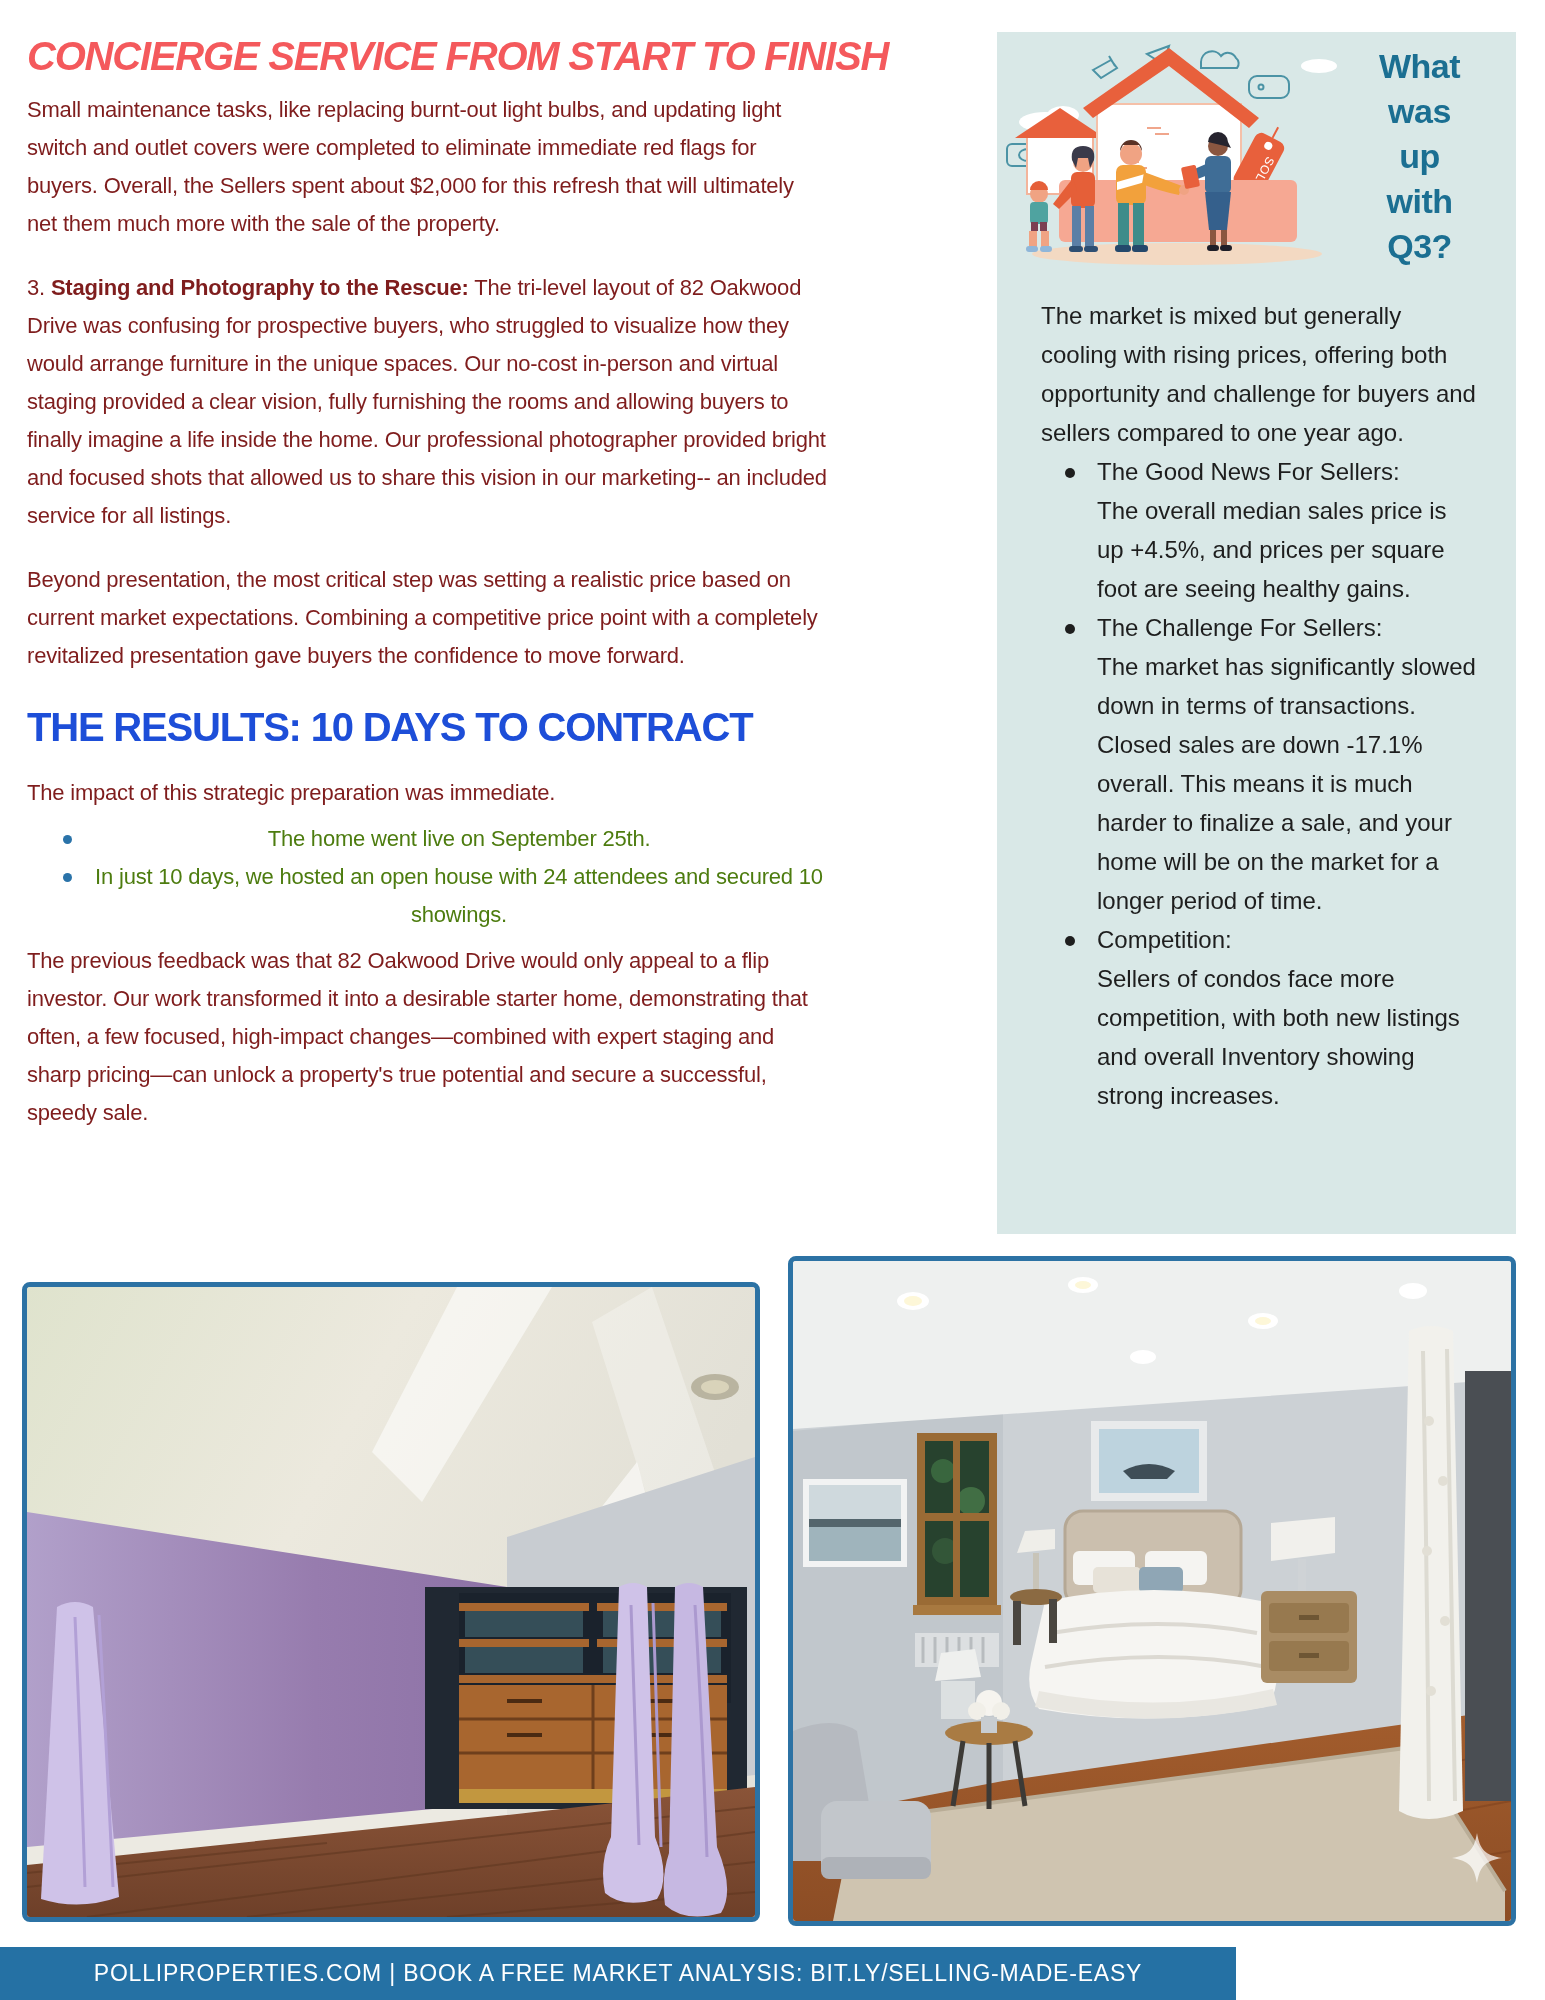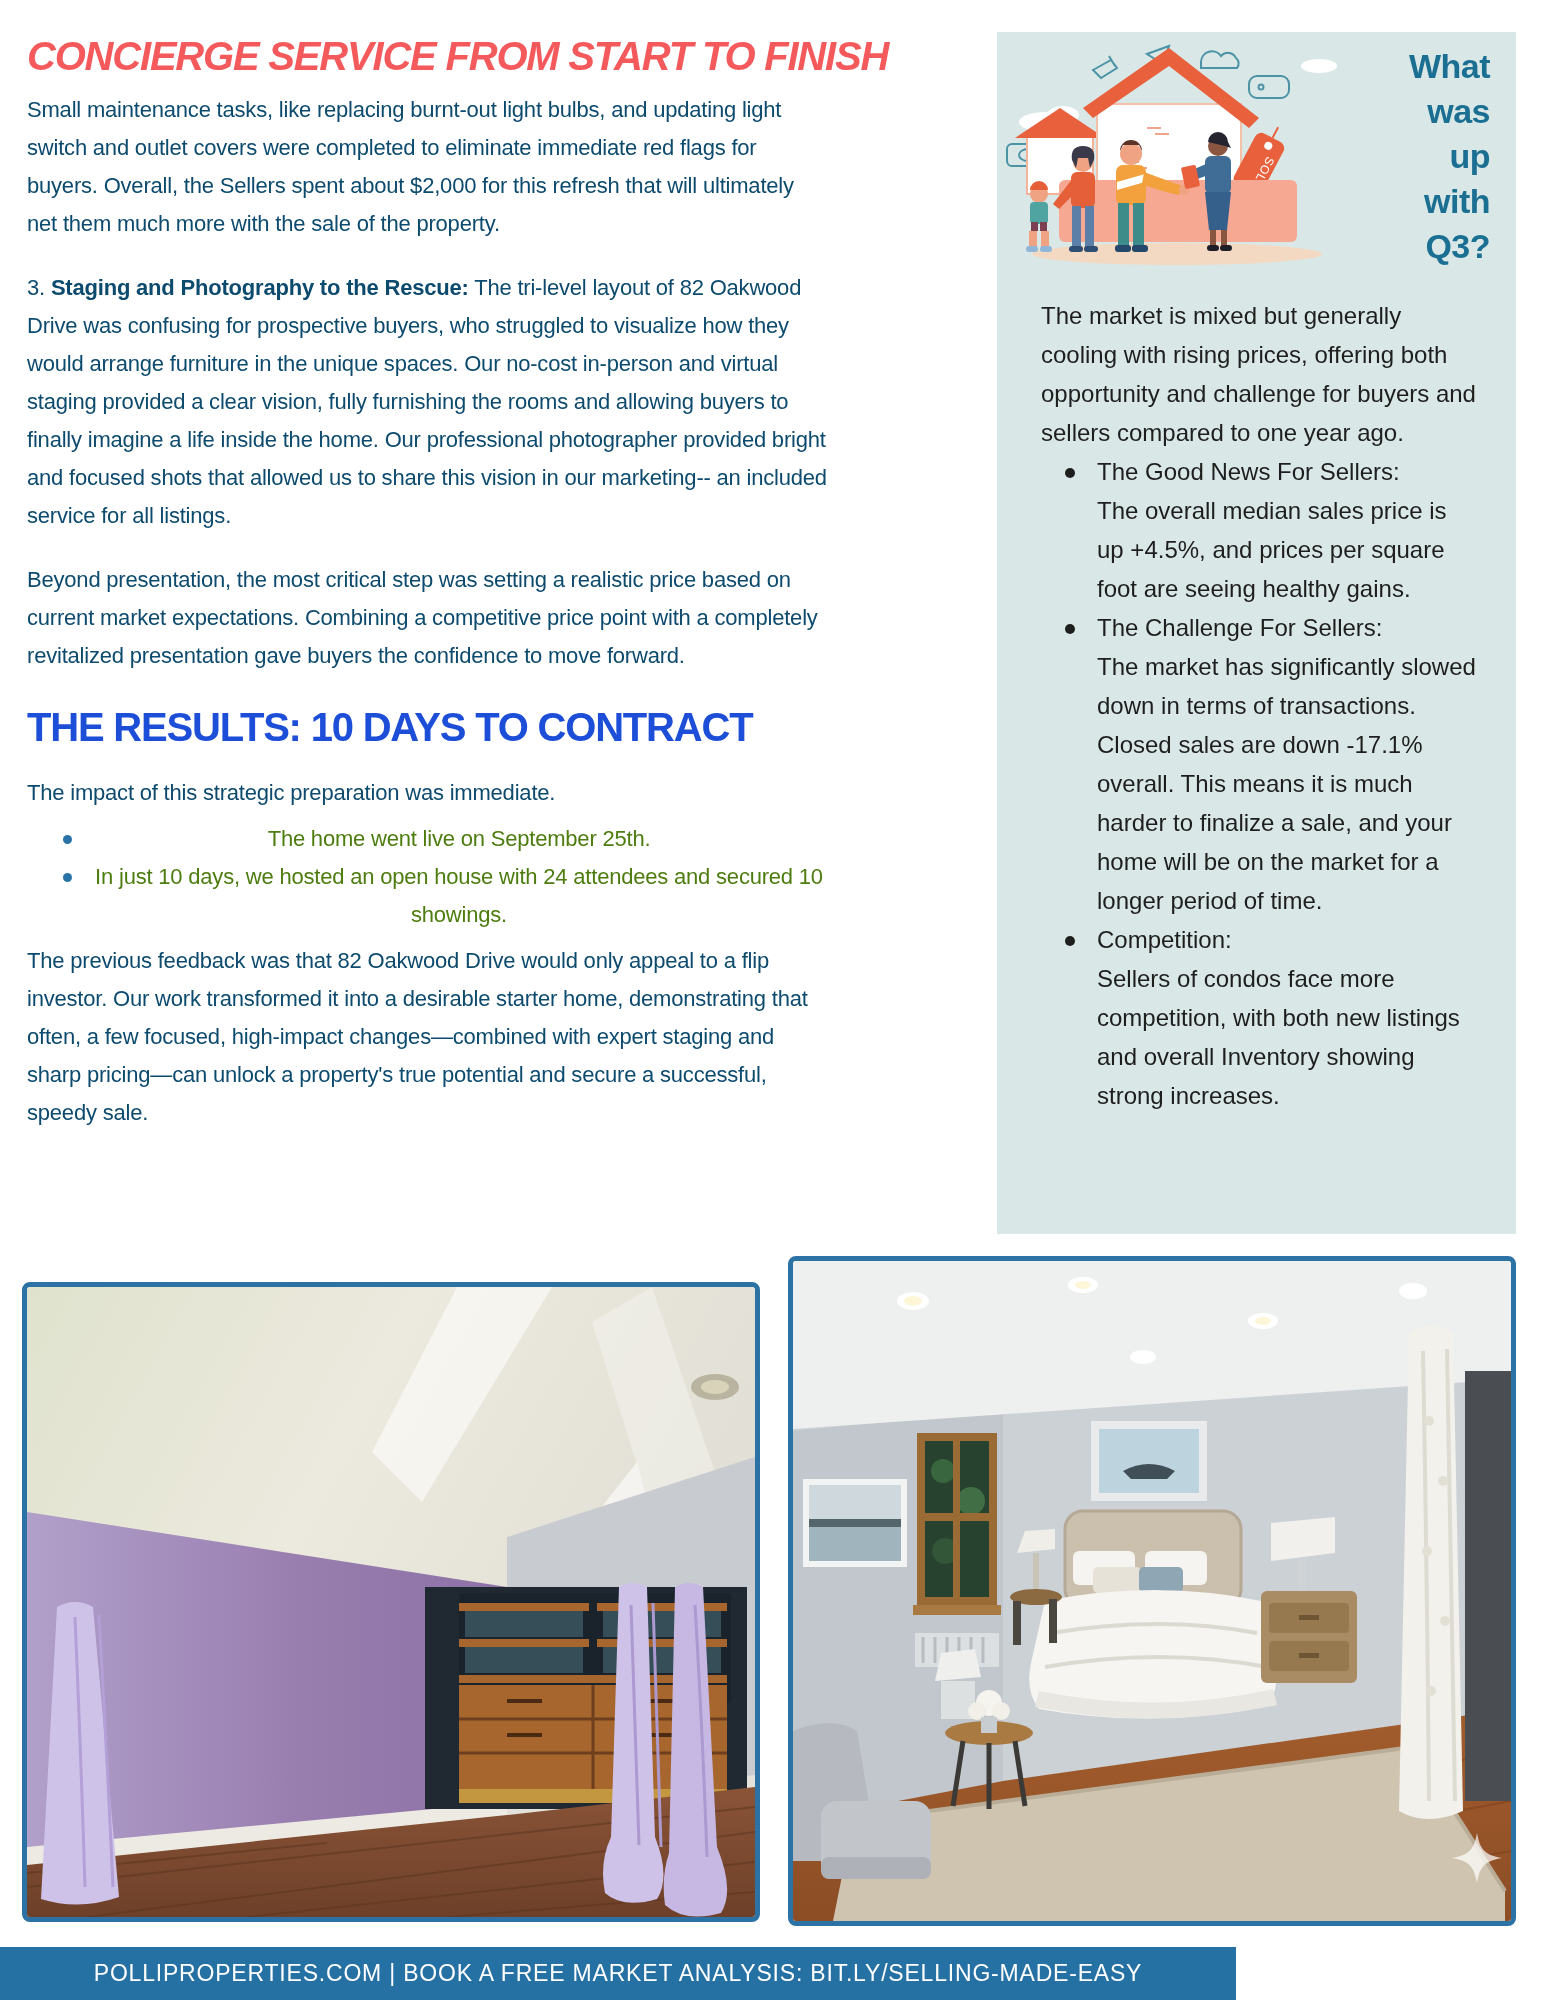--- a/index.html
+++ b/index.html
@@ -3,37 +3,37 @@
 <meta charset="utf-8">
 <style>
   html,body{margin:0;padding:0;background:#ffffff;}
   #page{position:relative;width:1545px;height:2000px;background:#ffffff;overflow:hidden;
         font-family:"Liberation Sans",sans-serif;}
 
   
   .main-col{position:absolute;left:27px;top:34px;width:800px;}
   h1.coral{margin:0 0 12px 0;font-size:40px;font-weight:700;color:#f4595c;
            letter-spacing:-1.2px;white-space:nowrap;font-style:italic;}
-  .body-p{margin:0 0 26px 0;font-size:22px;line-height:38px;color:#0c4a6e;letter-spacing:-0.2px;}
+  .body-p{margin:0 0 26px 0;font-size:22px;line-height:38px;color:#7f1d1d;letter-spacing:-0.2px;}
   .body-p b{font-weight:700;}
   h2.blue{margin:30px 0 24px 0;font-size:40px;font-weight:700;color:#1d4ed8;
           letter-spacing:-1.2px;white-space:nowrap;}
   .intro-p{margin:0 0 8px 0;}
   ul.results{list-style:none;margin:0 0 8px 0;padding:0;}
   ul.results li{position:relative;padding-left:64px;font-size:22px;line-height:38px;
                 color:#4d7c0f;letter-spacing:-0.2px;text-align:center;}
   ul.results li::before{content:"";position:absolute;left:36px;top:15px;width:9px;height:9px;
                 border-radius:50%;background:#2a73a9;}
   .outro-p{margin:0;}
 
   
   .sidebar{position:absolute;left:997px;top:32px;width:519px;height:1202px;background:#d9e8e7;}
   .side-top{display:flex;flex-direction:row;height:242px;}
   .side-illu{width:352px;height:242px;flex:0 0 auto;}
-  .q3-head{flex:1;text-align:right;padding:12px 26px 0 0;font-size:34px;font-weight:700;
+  .q3-head{flex:1;text-align:center;padding:12px 26px 0 0;font-size:34px;font-weight:700;
            color:#1b6f92;line-height:45px;letter-spacing:-0.5px;}
   .side-body{padding:22px 38px 0 44px;font-size:24px;line-height:39px;color:#1e1e1e;}
   .side-body p{margin:0;}
   ul.side-bullets{list-style:none;margin:0;padding:0 0 0 16px;}
   ul.side-bullets li{position:relative;padding-left:40px;}
   ul.side-bullets li::before{content:"";position:absolute;left:8px;top:16px;width:10px;height:10px;
            border-radius:50%;background:#1e1e1e;}
 
   
   .photo{position:absolute;border:5px solid #2c72a4;border-radius:8px;box-sizing:border-box;

